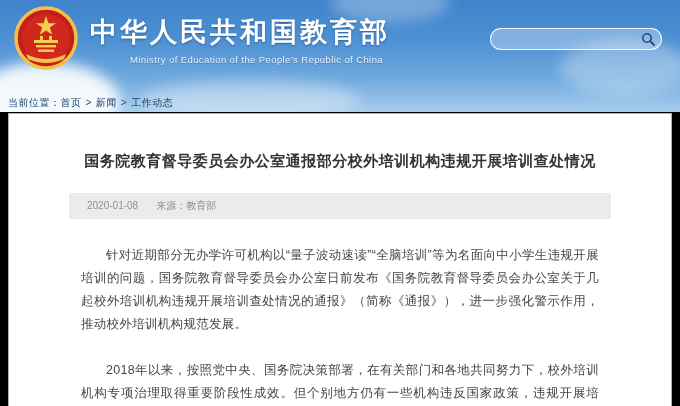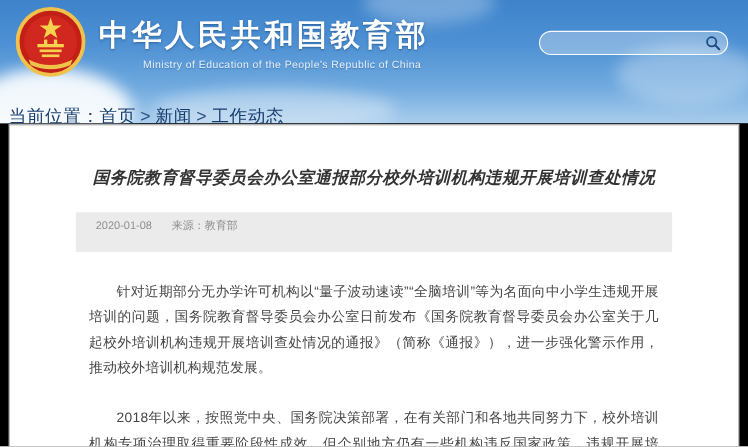--- a/index.html
+++ b/index.html
@@ -34,38 +34,38 @@
     background:rgba(255,255,255,0.30);
     border:1.5px solid rgba(255,255,255,0.95);border-radius:13px;
     display:flex;align-items:center;padding:0 6px 0 12px;box-sizing:border-box;
   }
   .search input{
     flex:1;border:none;outline:none;background:transparent;
     font-size:11px;color:#17406f;min-width:0;
   }
   .search .mag{flex:0 0 auto;width:14px;height:14px;}
   .breadcrumb{
-    position:absolute;left:8px;top:96px;font-size:16px;color:#173d6d;
+    position:absolute;left:8px;top:96px;font-size:10px;color:#173d6d;
     letter-spacing:0.5px;white-space:nowrap;
   }
   .breadcrumb .sep{margin:0 4px;color:#2a527f;}
   .breadcrumb .crumb{color:#173d6d;text-decoration:none;cursor:pointer;}
   
   .content{
     position:absolute;left:8px;right:8px;top:113px;bottom:-2px;
     background:#ffffff;border:1px solid #b3b3b3;border-bottom:none;
     box-sizing:border-box;
   }
   .article{padding:0 60px;}
   .article-title{
     margin-top:38px;text-align:center;font-size:15px;font-weight:bold;
-    color:#333333;letter-spacing:0.5px;font-style:italic;
+    color:#333333;letter-spacing:0.5px;
   }
   .meta-bar{
-    margin-top:22px;height:36px;line-height:26px;background:#ebebeb;
+    margin-top:22px;height:26px;line-height:26px;background:#ebebeb;
     font-size:10px;color:#8f8f8f;padding-left:18px;display:flex;gap:18px;
   }
   .para{
     margin:12px;margin-top:25px;font-size:12.5px;line-height:23px;color:#454545;
     text-indent:2em;text-align:justify;letter-spacing:0.3px;
   }
   .para + .para{margin-top:23px;}
   
   .watermark{
     position:absolute;left:268px;bottom:4px;display:flex;align-items:center;gap:5px;

